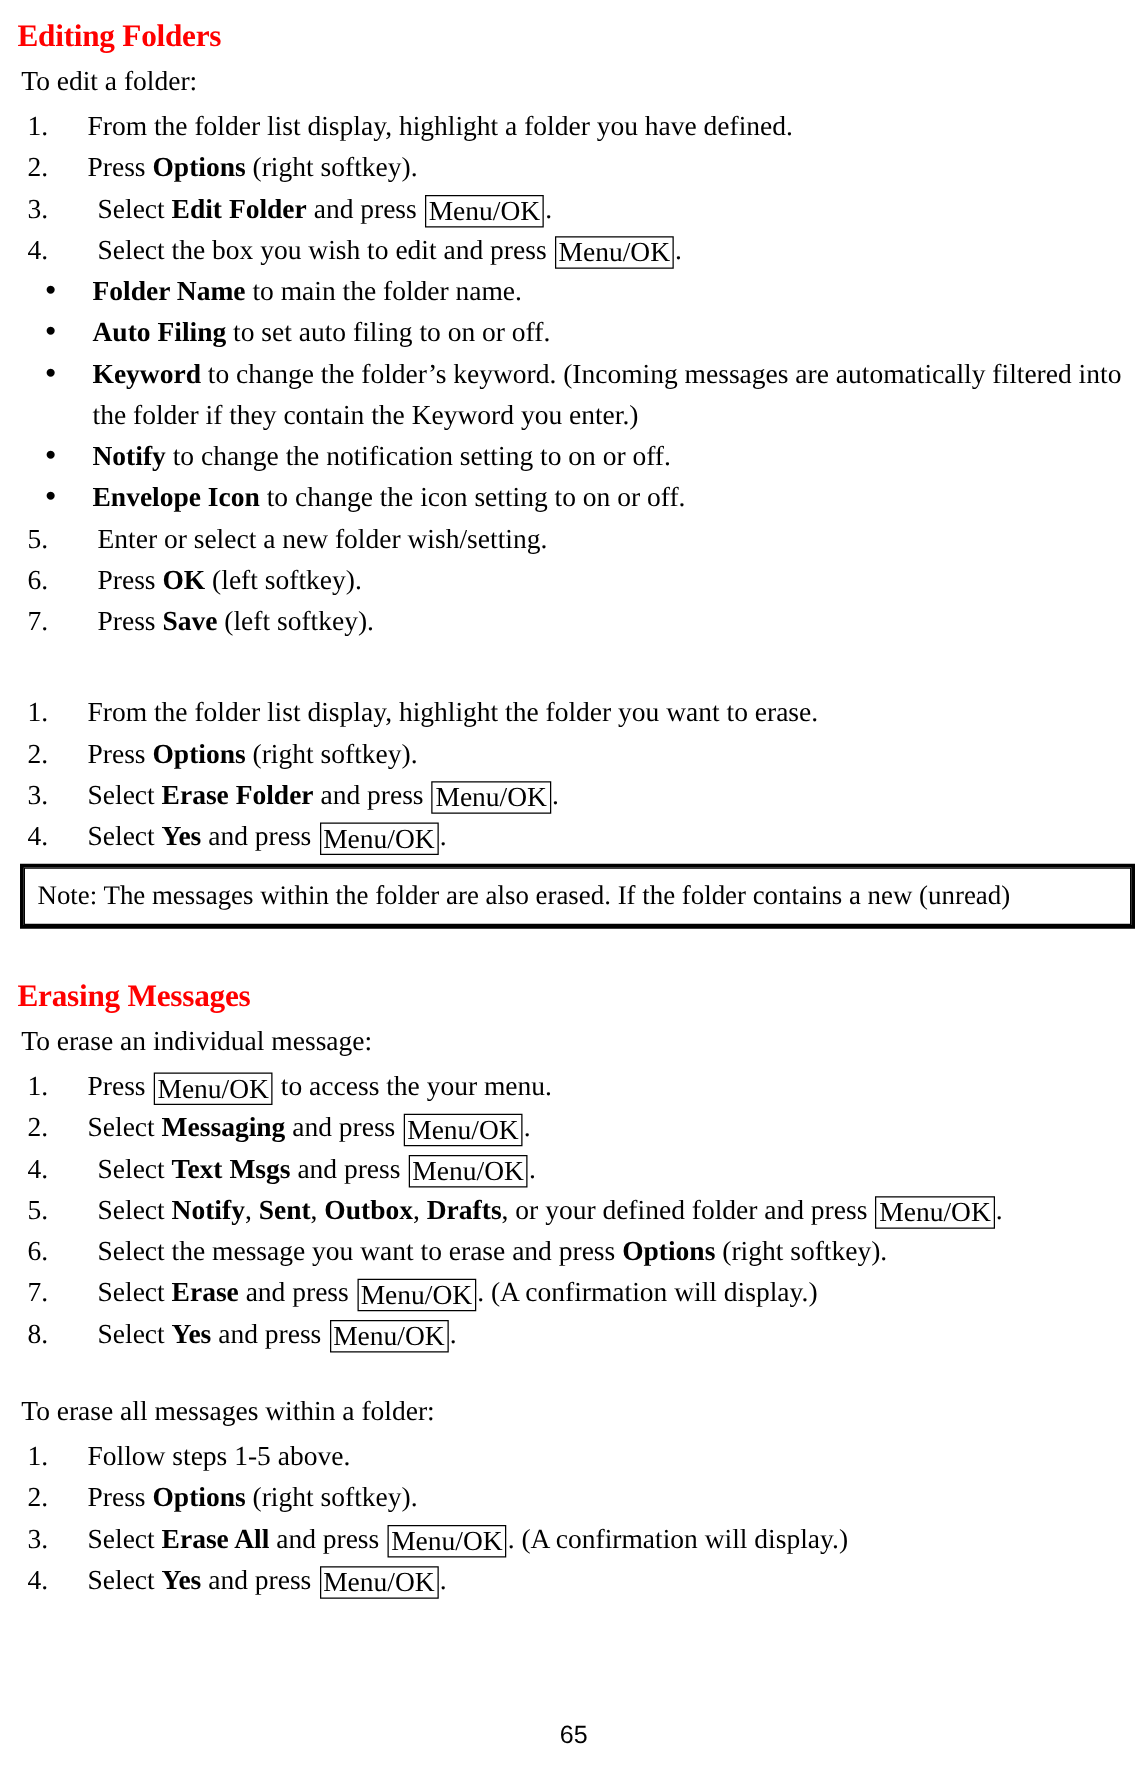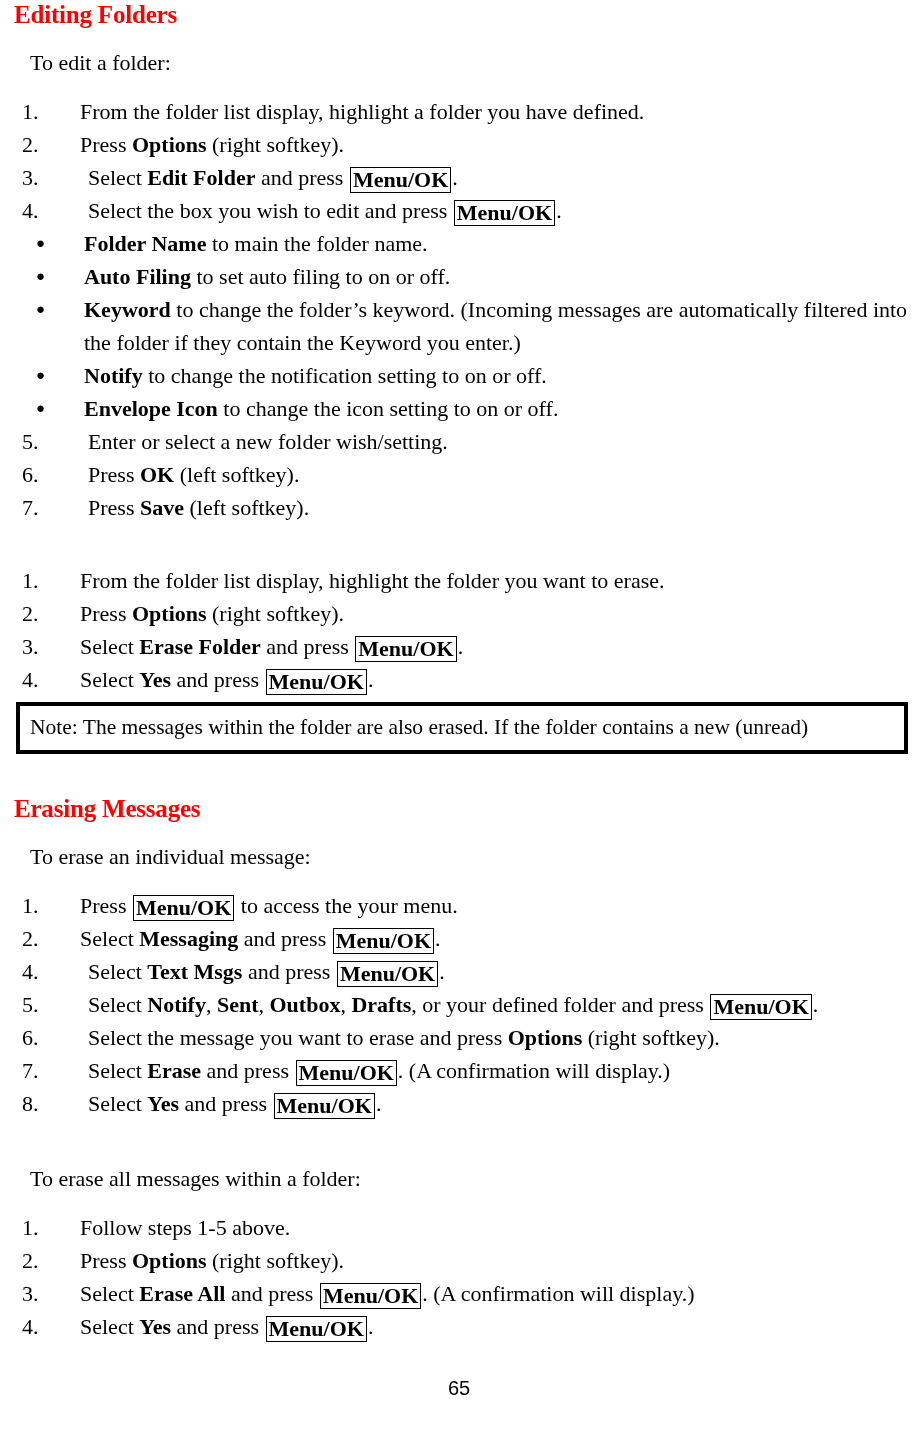--- a/index.html
+++ b/index.html
@@ -13,40 +13,40 @@
     position: relative;
     font-family: "Liberation Serif", "DejaVu Serif", serif;
     color: #000000;
     overflow: hidden;
   }
   .page {
     position: relative;
     width: 918px;
     height: 1430px;
     box-sizing: border-box;
-    padding: 0 6px 0 14px;
+    padding: 15px 6px 0 14px;
   }
 
   
   h2.heading {
     color: #ff0000;
     font-size: 25px;
     font-weight: bold;
     letter-spacing: -0.2px;
     margin: 0;
     padding: 0;
     line-height: 30px;
     white-space: nowrap;
   }
 
   
   p.body-line {
     font-size: 22px;
     line-height: 33px;
-    margin: 16px;
+    margin: 3px;
     padding: 0;
     white-space: nowrap;
   }
 
   
   .list { margin: 0; padding: 0; }
 
   .li {
     position: relative;
     font-size: 22px;
@@ -66,33 +66,33 @@
     text-align: left;
   }
 
   .li.bullet { padding-left: 60px; }
   .li.bullet .marker {
     left: 22px;
     font-size: 15px;
     line-height: 33px;
   }
 
-  .li .txt { display: block; margin-left: 10px; }
+  .li .txt { display: block; }
   .li .txt.wrap { white-space: normal; }
 
   b, .b { font-weight: bold; }
 
   
   .keybox {
     display: inline-block;
     border: 1px solid #000000;
     padding: 0 2px;
     line-height: 24px;
     margin: 0 1px;
-    font-weight: bold;
+    font-weight: normal;
     vertical-align: baseline;
     position: relative;
     top: 2px;
     text-align: center;
   }
 
   
   .note-box {
     border: 3px solid #000000;
     margin: 6px 4px 0 2px;

